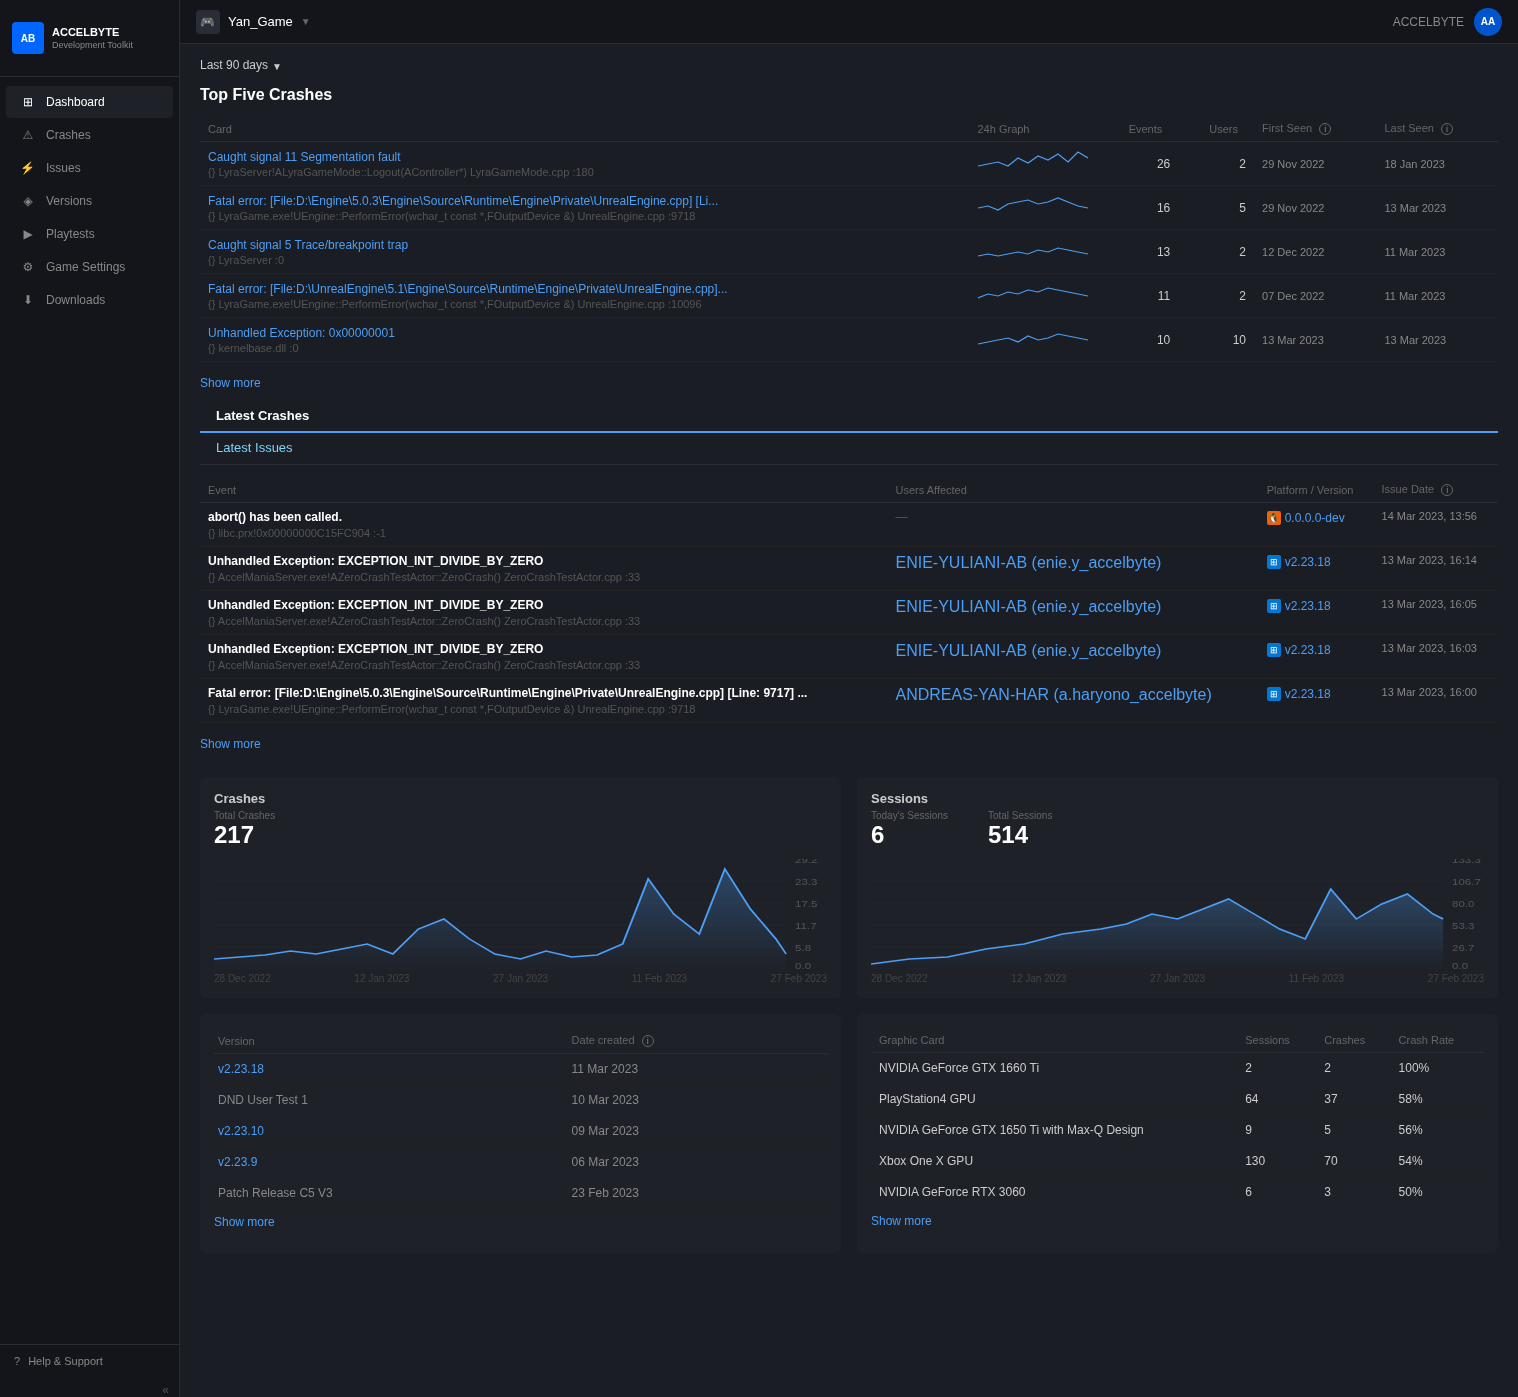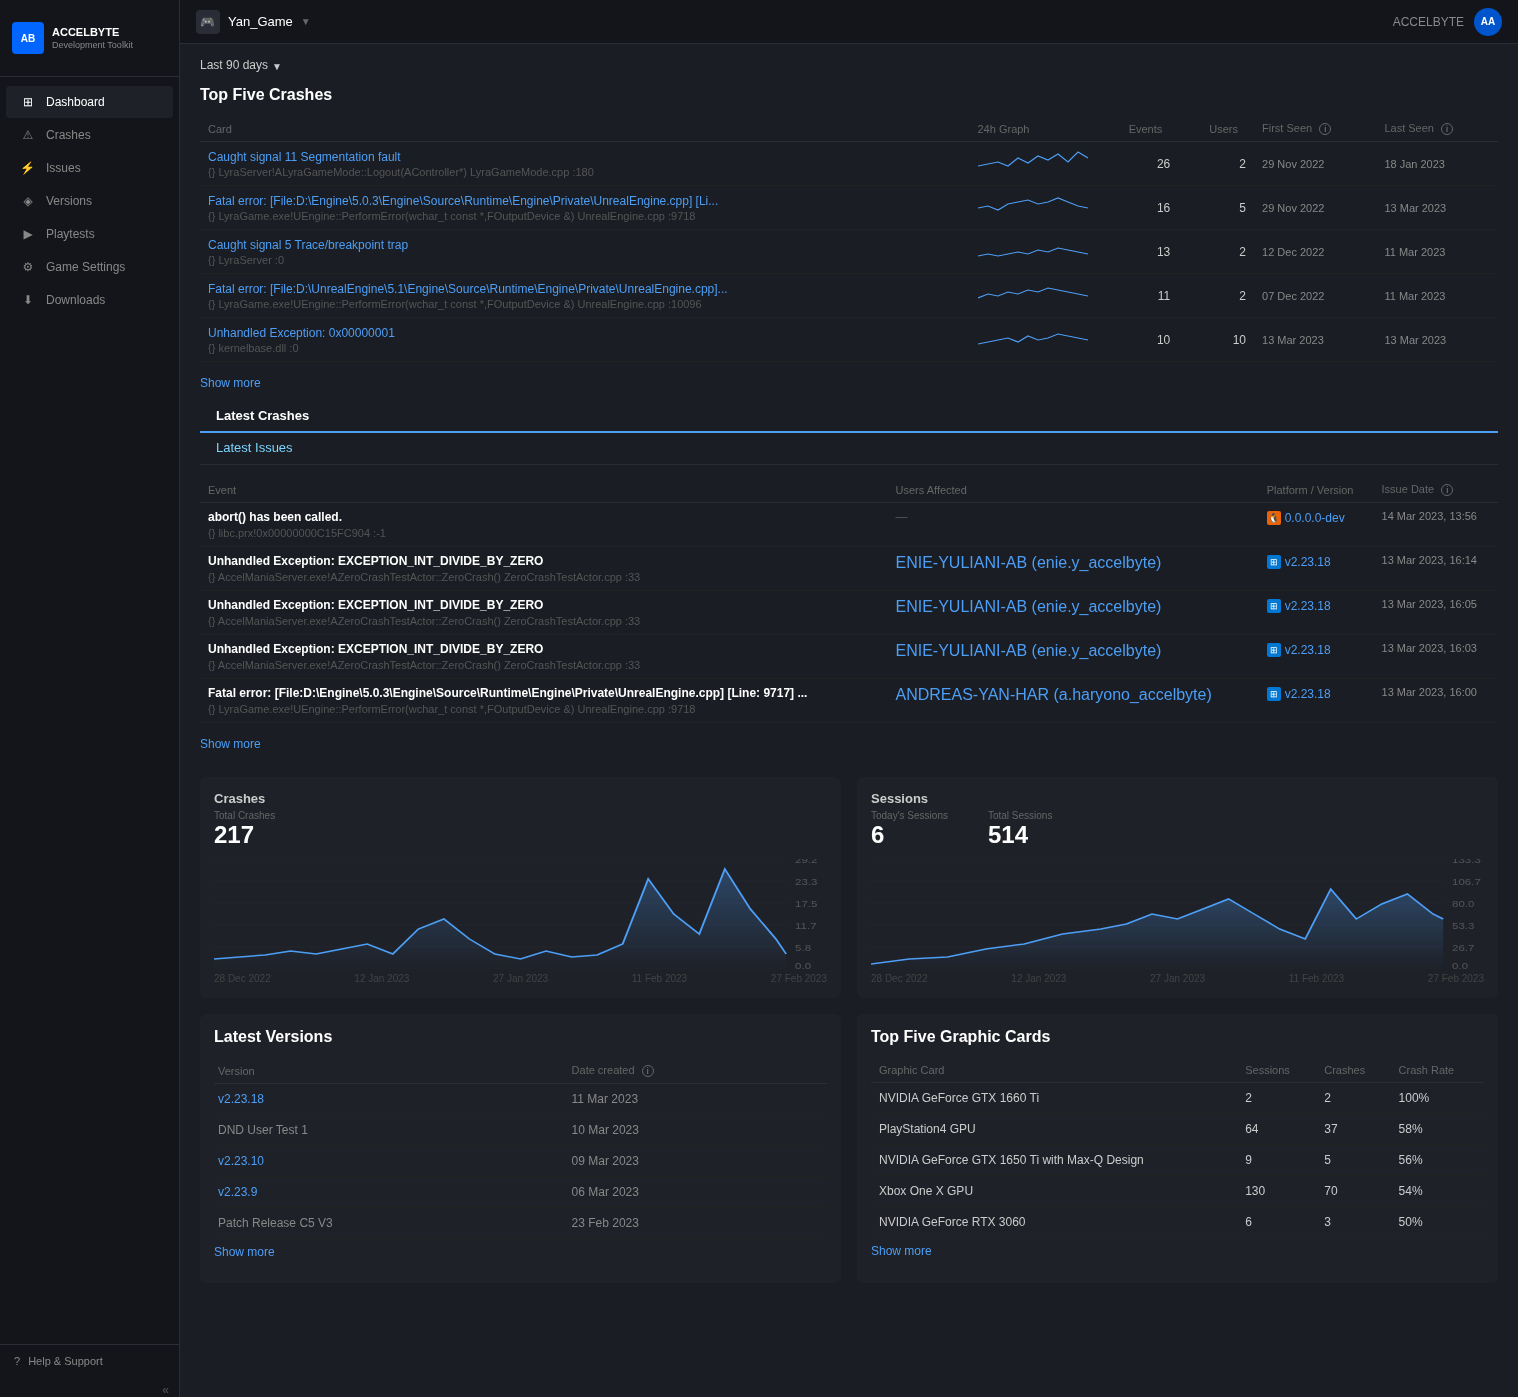--- a/index.html
+++ b/index.html
@@ -425,21 +425,20 @@
           <span>11 Feb 2023</span>
           <span>27 Feb 2023</span>
         </div>
       </div>
     </div>
 
     
     <div class="bottom-row">
 
       <div class="bottom-card">
-        <div class="section-title">Latest Versions</div>
         <table class="versions-table">
           <thead>
             <tr>
               <th>Version</th>
               <th>Date created <span class="info-icon">i</span></th>
             </tr>
           </thead>
           <tbody id="versions-body">
               <tr>
     <td>
@@ -470,21 +469,20 @@
       <span style="color:#888">Patch Release C5 V3</span>
     </td>
     <td>23 Feb 2023</td>
   </tr>
             </tbody>
         </table>
         <span class="show-more">Show more</span>
       </div>
 
       <div class="bottom-card">
-        <div class="section-title">Top Five Graphic Cards</div>
         <table class="graphic-table">
           <thead>
             <tr>
               <th>Graphic Card</th>
               <th>Sessions</th>
               <th>Crashes</th>
               <th>Crash Rate</th>
             </tr>
           </thead>
           <tbody id="graphic-cards-body">

